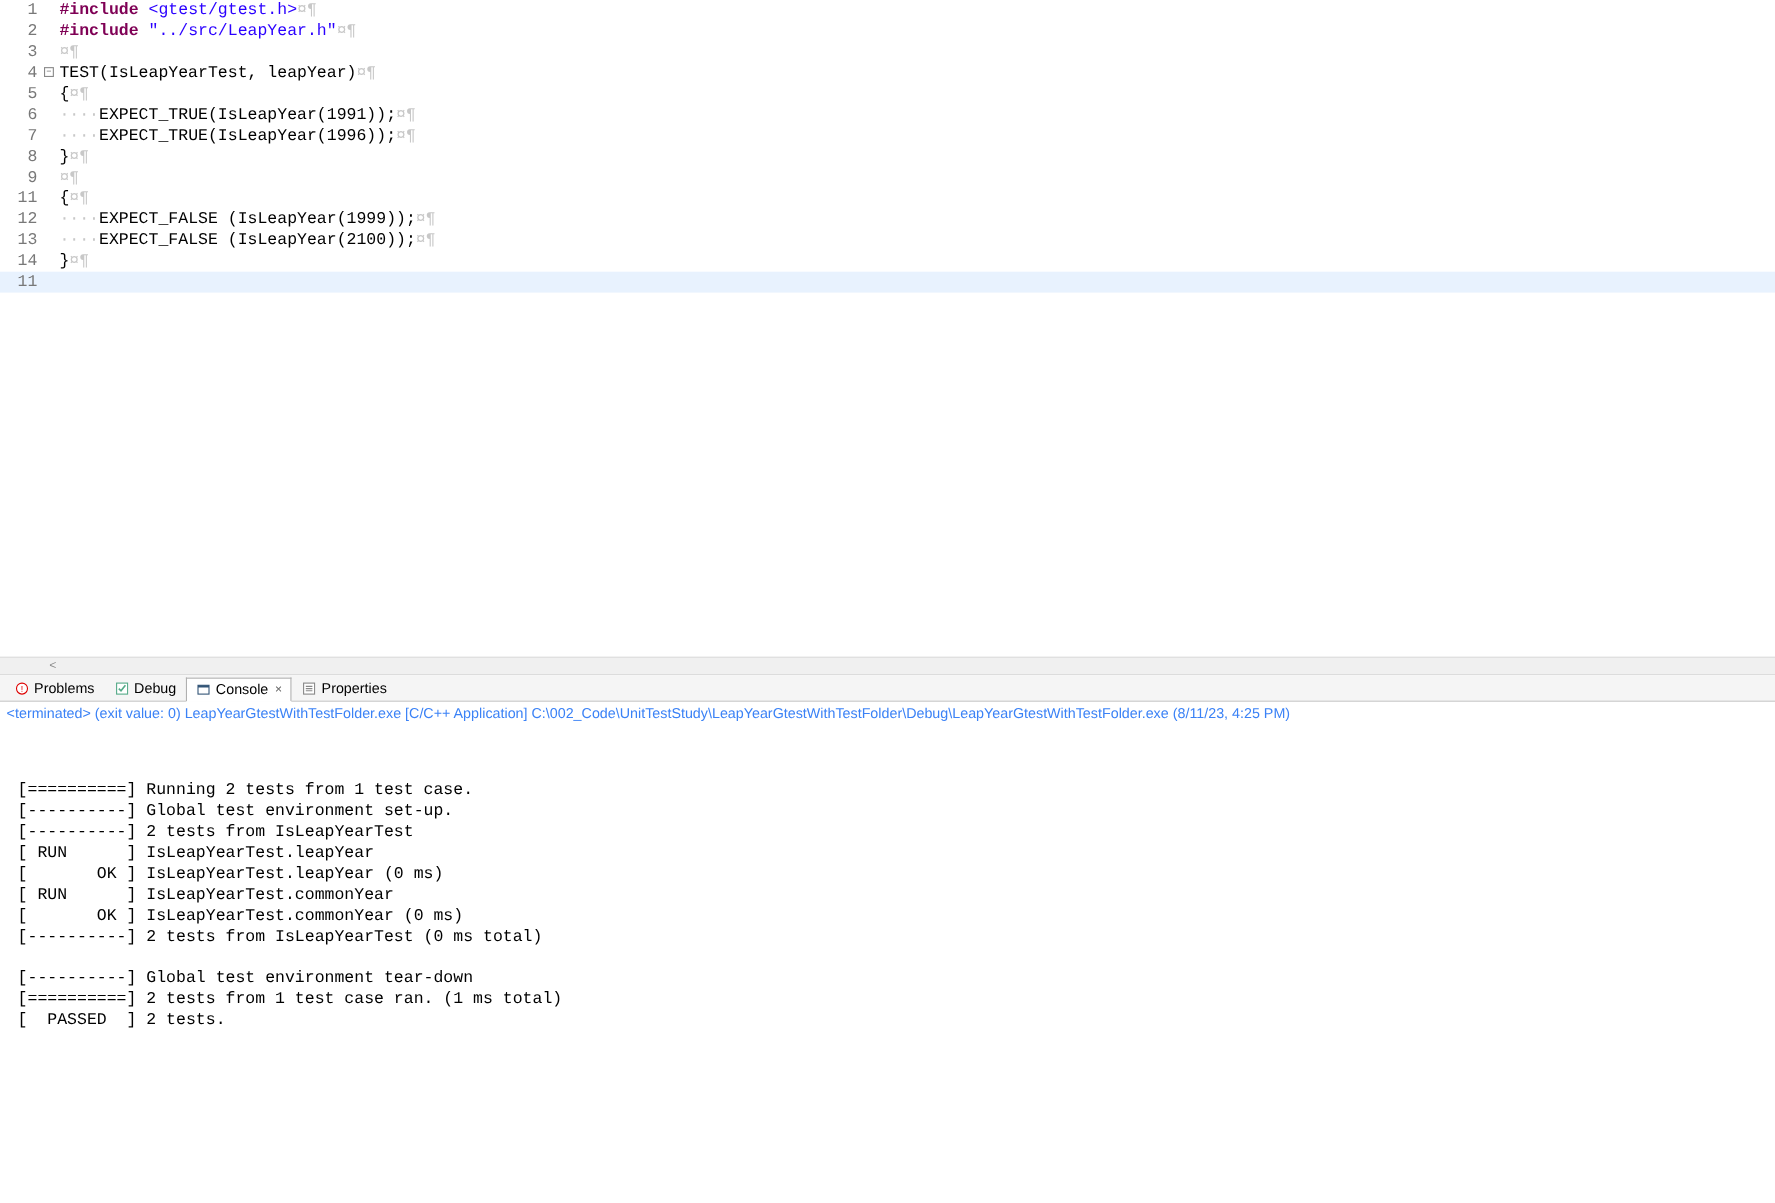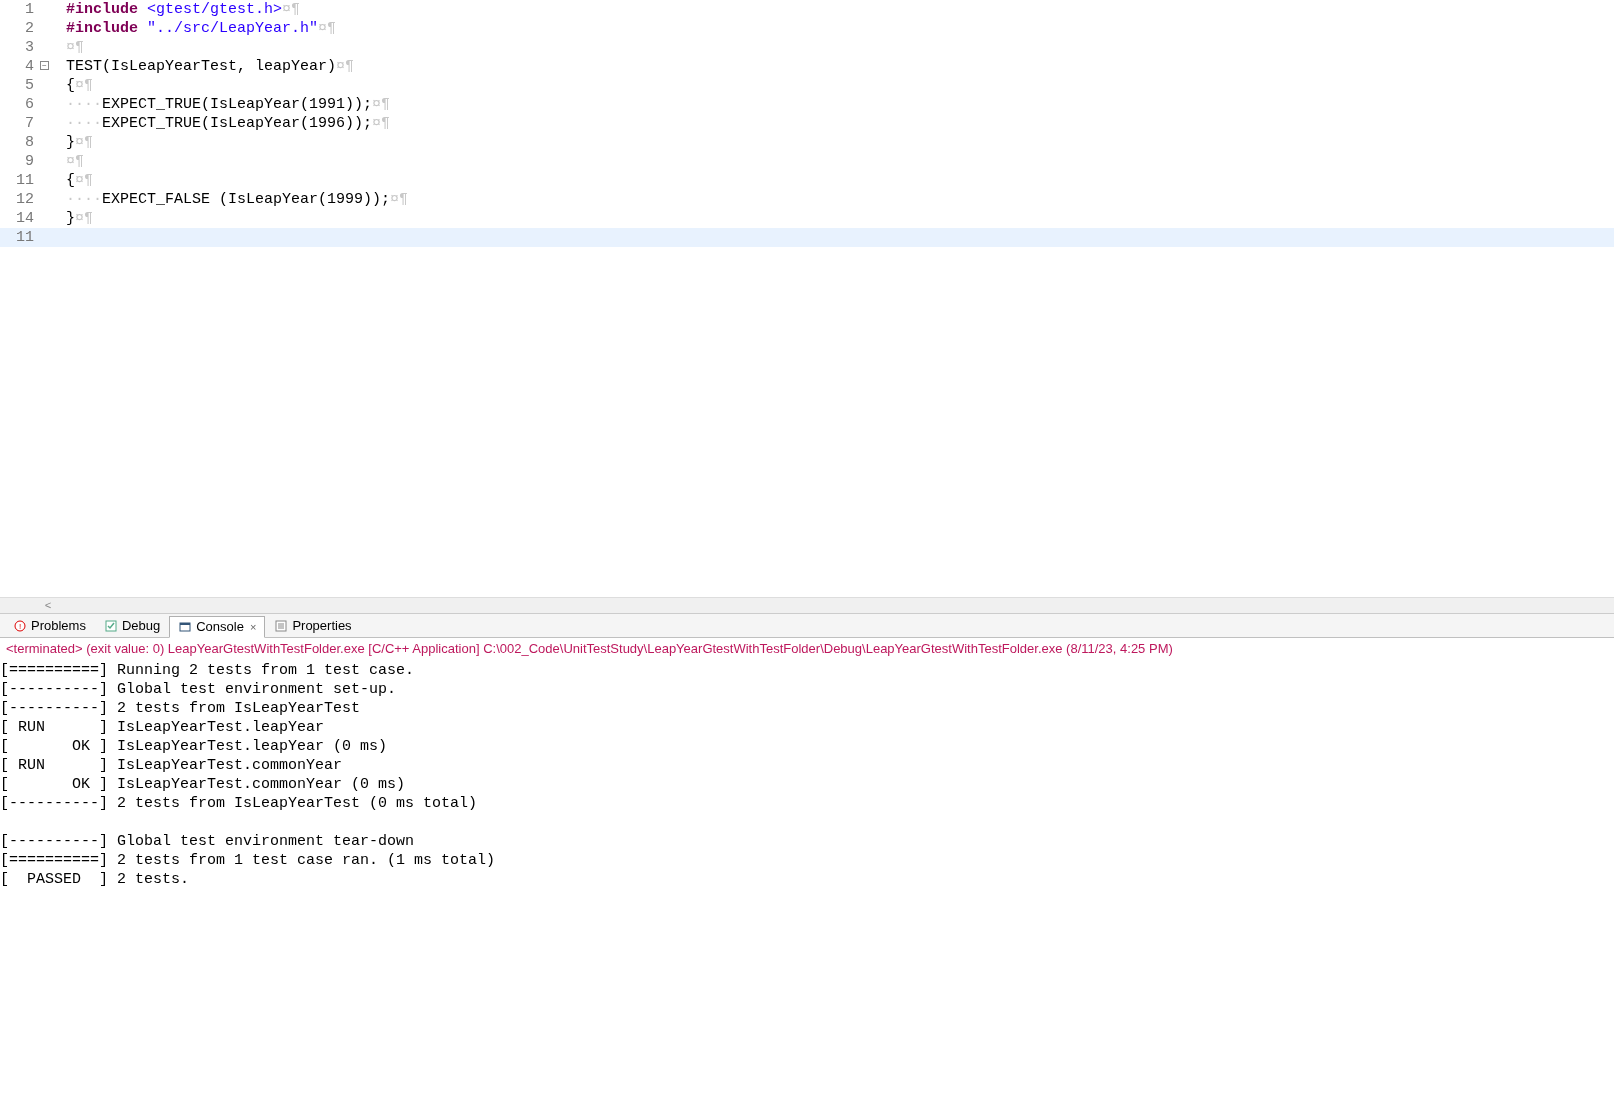--- a/index.html
+++ b/index.html
@@ -54,21 +54,20 @@
     border: 1px solid #888;
     background: #fff;
     font-size: 8px;
     line-height: 7px;
     text-align: center;
     color: #666;
   }
   .code-text {
     flex: 1;
     white-space: pre;
-    margin-left: 12px;
   }
   .current-line {
     background: #e8f2fe;
   }
   .kw { color: #7f0055; font-weight: bold; }
   .str { color: #2a00ff; }
   .inc { color: #2a00ff; }
   .ws { color: #c8c8c8; }
   .hscroll {
     height: 16px;
@@ -129,32 +128,33 @@
     justify-content: center;
   }
   .tab .close {
     color: #666;
     font-size: 11px;
     margin-left: 2px;
   }
   .console-header {
     padding: 3px 6px;
     font-size: 13px;
-    color: #be185d;
+    color: #3b82f6;
     background: #fff;
   }
   .console-output {
     flex: 1;
-    padding: 2px 0;
+    padding: 2px 16px;
     font-family: Consolas, "Courier New", monospace;
     font-size: 15px;
     line-height: 19px;
     white-space: pre;
     color: #000;
     overflow: auto;
+    margin-top: 48px;
   }
   .ruler-mark {
     position: absolute;
     left: 0;
     width: 6px;
     height: 12px;
     background: #5b9bd5;
     border: 1px solid #3b7bb5;
   }
   .icn svg { display:block; }
@@ -168,20 +168,21 @@
       <div class="code-line"><div class="gutter">2</div><div class="fold-col"></div><div class="code-text"><span class="kw">#include</span><span> </span><span class="str">"../src/LeapYear.h"</span><span class="ws">¤¶</span></div></div>
       <div class="code-line"><div class="gutter">3</div><div class="fold-col"></div><div class="code-text"><span class="ws">¤¶</span></div></div>
       <div class="code-line"><div class="gutter">4</div><div class="fold-col"><div class="minus">−</div></div><div class="code-text"><span>TEST(IsLeapYearTest, leapYear)</span><span class="ws">¤¶</span></div></div>
       <div class="code-line"><div class="gutter">5</div><div class="fold-col"></div><div class="code-text"><span>{</span><span class="ws">¤¶</span></div></div>
       <div class="code-line"><div class="gutter">6</div><div class="fold-col"></div><div class="code-text"><span class="ws">····</span><span>EXPECT_TRUE(IsLeapYear(1991));</span><span class="ws">¤¶</span></div></div>
       <div class="code-line"><div class="gutter">7</div><div class="fold-col"></div><div class="code-text"><span class="ws">····</span><span>EXPECT_TRUE(IsLeapYear(1996));</span><span class="ws">¤¶</span></div></div>
       <div class="code-line"><div class="gutter">8</div><div class="fold-col"></div><div class="code-text"><span>}</span><span class="ws">¤¶</span></div></div>
       <div class="code-line"><div class="gutter">9</div><div class="fold-col"></div><div class="code-text"><span class="ws">¤¶</span></div></div>
       <div class="code-line"><div class="gutter">11</div><div class="fold-col"></div><div class="code-text"><span>{</span><span class="ws">¤¶</span></div></div>
       <div class="code-line"><div class="gutter">12</div><div class="fold-col"></div><div class="code-text"><span class="ws">····</span><span>EXPECT_FALSE (IsLeapYear(1999));</span><span class="ws">¤¶</span></div></div>
+      <div class="code-line"><div class="gutter">13</div><div class="fold-col"></div><div class="code-text"><span class="ws">····</span><span>EXPECT_FALSE (IsLeapYear(2100));</span><span class="ws">¤¶</span></div></div>
       <div class="code-line"><div class="gutter">14</div><div class="fold-col"></div><div class="code-text"><span>}</span><span class="ws">¤¶</span></div></div>
       <div class="code-line current-line"><div class="gutter">11</div><div class="fold-col"></div><div class="code-text"></div></div>
     </div>
   <div class="hscroll">
     <div class="arrow">&lt;</div>
   </div>
 </div>
 
 <div class="bottom-panel">
   <div class="tabs-row">

